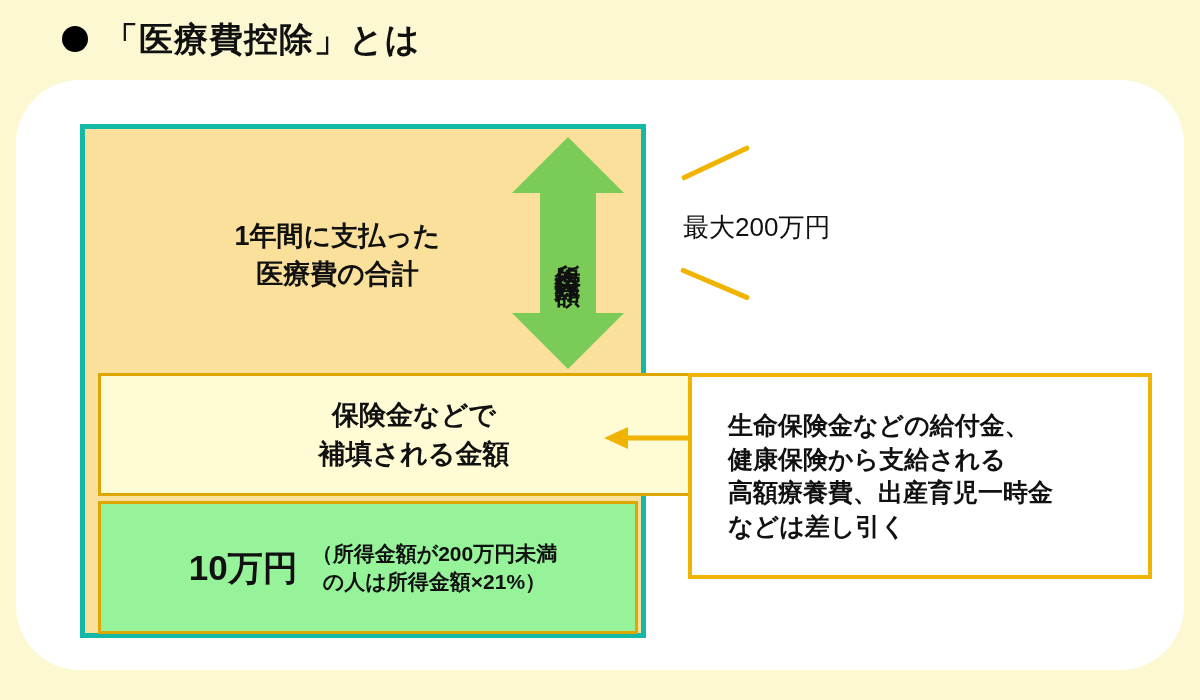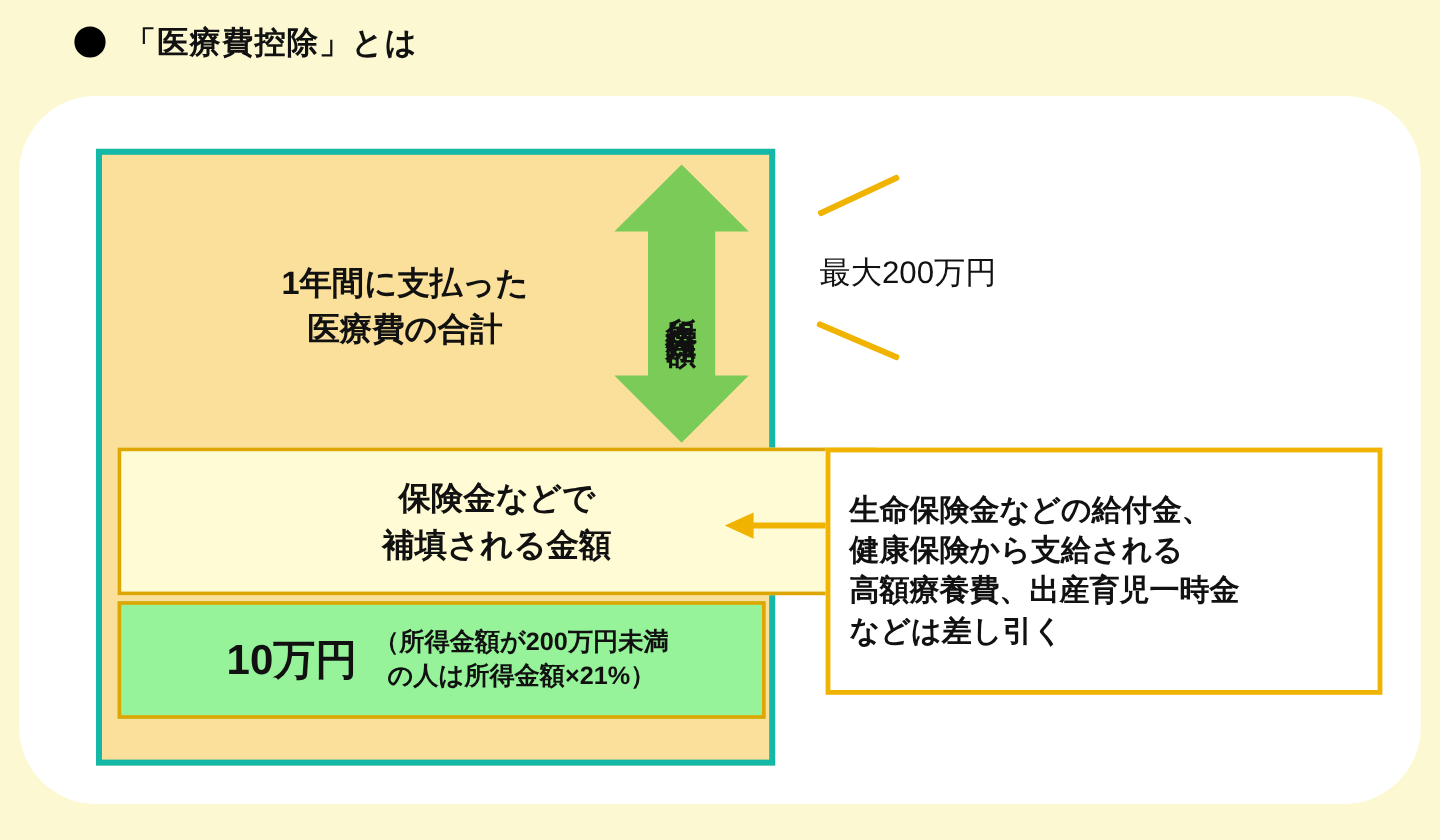--- a/index.html
+++ b/index.html
@@ -26,21 +26,21 @@
     z-index: 5;
   }
   #bullet-dot {
     width: 26px;
     height: 26px;
     border-radius: 50%;
     background: #000000;
     flex: 0 0 auto;
   }
   #title-text {
-    font-size: 26px;
+    font-size: 34px;
     font-weight: 700;
     color: #111111;
     letter-spacing: 1px;
     white-space: nowrap;
     line-height: 1;
     text-align: center;
   }
 
   
   #card {
@@ -101,21 +101,21 @@
     text-align: center;
     white-space: pre-line;
   }
 
   
   #threshold-box {
     position: absolute;
     left: 13px;
     top: 372px;
     width: 540px;
-    height: 98px;
+    height: 133px;
     background: #96F39A;
     border: 3px solid #DDA600;
     box-sizing: border-box;
     display: flex;
     align-items: center;
     justify-content: center;
     gap: 14px;
     padding-left: 10px;
     box-sizing: border-box;
   }
@@ -210,20 +210,21 @@
     display: flex;
     align-items: center;
   }
   #callout-text {
     font-size: 25px;
     font-weight: 700;
     color: #111111;
     line-height: 1.34;
     padding-left: 16px;
     white-space: pre-line;
+    margin-left: 20px;
   }
 
   
   #callout-connector {
     position: absolute;
     left: 600px;
     top: 424px;
     width: 92px;
     height: 28px;
   }

